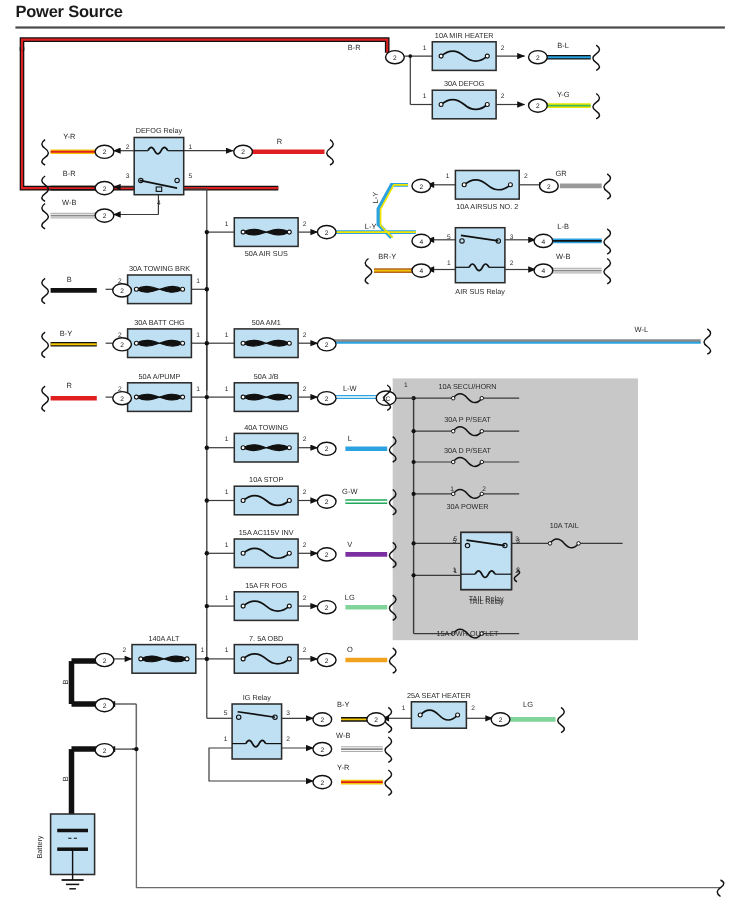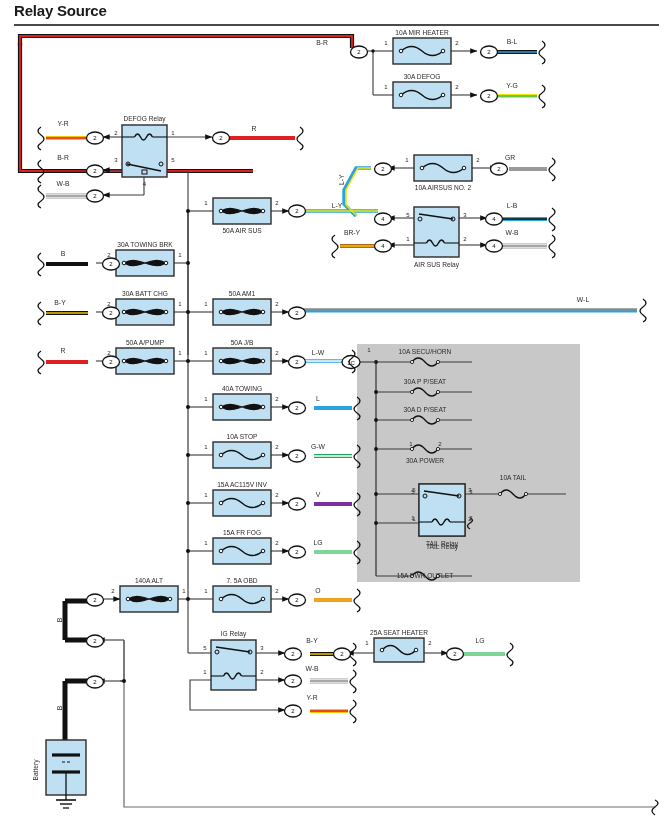--- a/index.html
+++ b/index.html
@@ -11,21 +11,21 @@
   .lbl{font-family:"Liberation Sans",sans-serif;font-size:6.6px;fill:#2a2a2a;}
   .lbl-wire{font-family:"Liberation Sans",sans-serif;font-size:6.8px;fill:#2a2a2a;}
   .pin{font-family:"Liberation Sans",sans-serif;font-size:6px;fill:#2a2a2a;}
   .conn-t{font-family:"Liberation Sans",sans-serif;font-size:6px;fill:#111;}
 </style>
 </head>
 <body>
 
 <div id="root">
 
-  <div class="page-title">Relay Source</div>
+  <div class="page-title">Power Source</div>
   <div class="title-rule"></div>
 
   <svg width="670" height="829" viewBox="0 0 670 829">
     <defs>
       <marker id="arr" markerWidth="7" markerHeight="7" refX="6.2" refY="2.6" orient="auto">
         <path d="M0,0 L6.5,2.6 L0,5.2 Z" fill="#111"></path>
       </marker>
       <marker id="arrL" markerWidth="7" markerHeight="7" refX="0.4" refY="2.6" orient="auto">
         <path d="M6.5,0 L0,2.6 L6.5,5.2 Z" fill="#111"></path>
       </marker>

